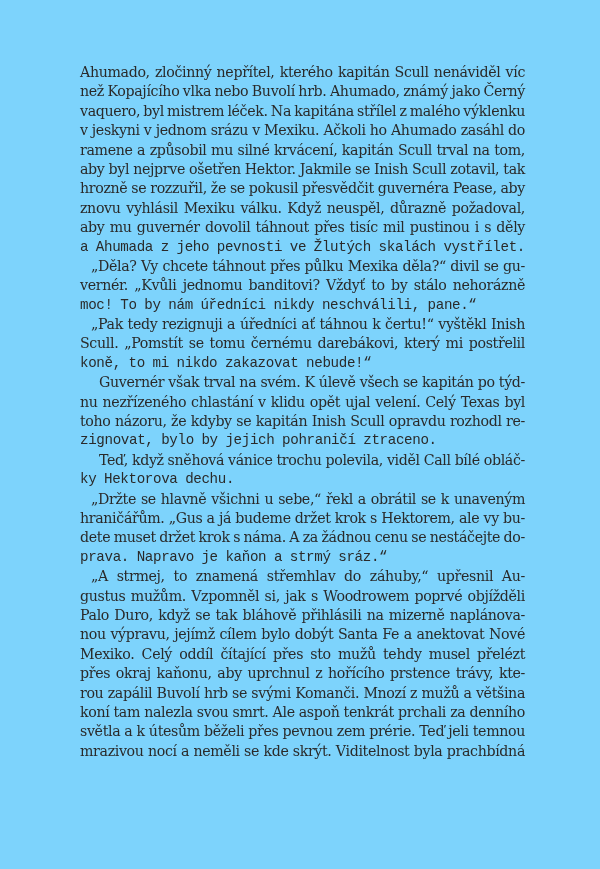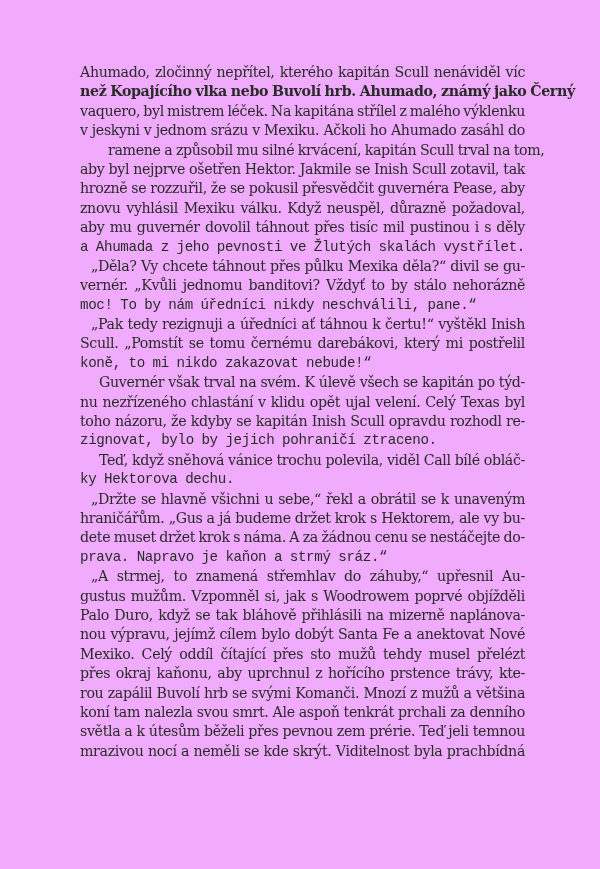--- a/index.html
+++ b/index.html
@@ -11,21 +11,21 @@
     width: 600px;
     height: 869px;
     position: relative;
     overflow: hidden;
   }
   .page {
     position: absolute;
     left: 0; top: 0;
     width: 600px;
     height: 869px;
-    background: #f0abfc;
+    background: #7dd3fc;
   }
   .text-block {
     position: absolute;
     left: 80px;
     top: 63px;
     width: 445px;
     font-family: "DejaVu Serif", "Liberation Serif", serif;
     font-size: 14.2px;
     color: #2a2a2a;
     letter-spacing: -0.35px;
@@ -56,24 +56,24 @@
     font-size: 14px;
     color: #2a2a2a;
   }
 </style>
 </head>
 <body>
 
 <div class="page">
   <div class="text-block" id="text-block">
       <span class="line" style="word-spacing: -0.5px;">Ahumado, zločinný nepřítel, kterého kapitán Scull nenáviděl víc</span>
-      <span class="line" style="word-spacing: -0.673611px; font-weight: bold;">než Kopajícího vlka nebo Buvolí hrb. Ahumado, známý jako Černý</span>
+      <span class="line" style="word-spacing: -0.673611px;">než Kopajícího vlka nebo Buvolí hrb. Ahumado, známý jako Černý</span>
       <span class="line" style="word-spacing: -0.987847px;">vaquero, byl mistrem léček. Na kapitána střílel z malého výklenku</span>
       <span class="line" style="word-spacing: -0.5px;">v jeskyni v jednom srázu v Mexiku. Ačkoli ho Ahumado zasáhl do</span>
-      <span class="line" style="word-spacing: -0.5px; margin-left: 28px;">ramene a způsobil mu silné krvácení, kapitán Scull trval na tom,</span>
+      <span class="line" style="word-spacing: -0.5px;">ramene a způsobil mu silné krvácení, kapitán Scull trval na tom,</span>
       <span class="line" style="word-spacing: -0.5px;">aby byl nejprve ošetřen Hektor. Jakmile se Inish Scull zotavil, tak</span>
       <span class="line" style="word-spacing: -0.5px;">hrozně se rozzuřil, že se pokusil přesvědčit guvernéra Pease, aby</span>
       <span class="line" style="word-spacing: -0.5px;">znovu vyhlásil Mexiku válku. Když neuspěl, důrazně požadoval,</span>
       <span class="line" style="word-spacing: -0.5px;">aby mu guvernér dovolil táhnout přes tisíc mil pustinou i s děly</span>
       <span class="line last">a Ahumada z jeho pevnosti ve Žlutých skalách vystřílet.</span>
       <span class="line indent-q" style="word-spacing: -0.5px;">„Děla? Vy chcete táhnout přes půlku Mexika děla?“ divil se gu-</span>
       <span class="line" style="word-spacing: -0.5px;">vernér. „Kvůli jednomu banditovi? Vždyť to by stálo nehorázně</span>
       <span class="line last">moc! To by nám úředníci nikdy neschválili, pane.“</span>
       <span class="line indent-q" style="word-spacing: -0.5px;">„Pak tedy rezignuji a úředníci ať táhnou k čertu!“ vyštěkl Inish</span>
       <span class="line" style="word-spacing: -0.5px;">Scull. „Pomstít se tomu černému darebákovi, který mi postřelil</span>

